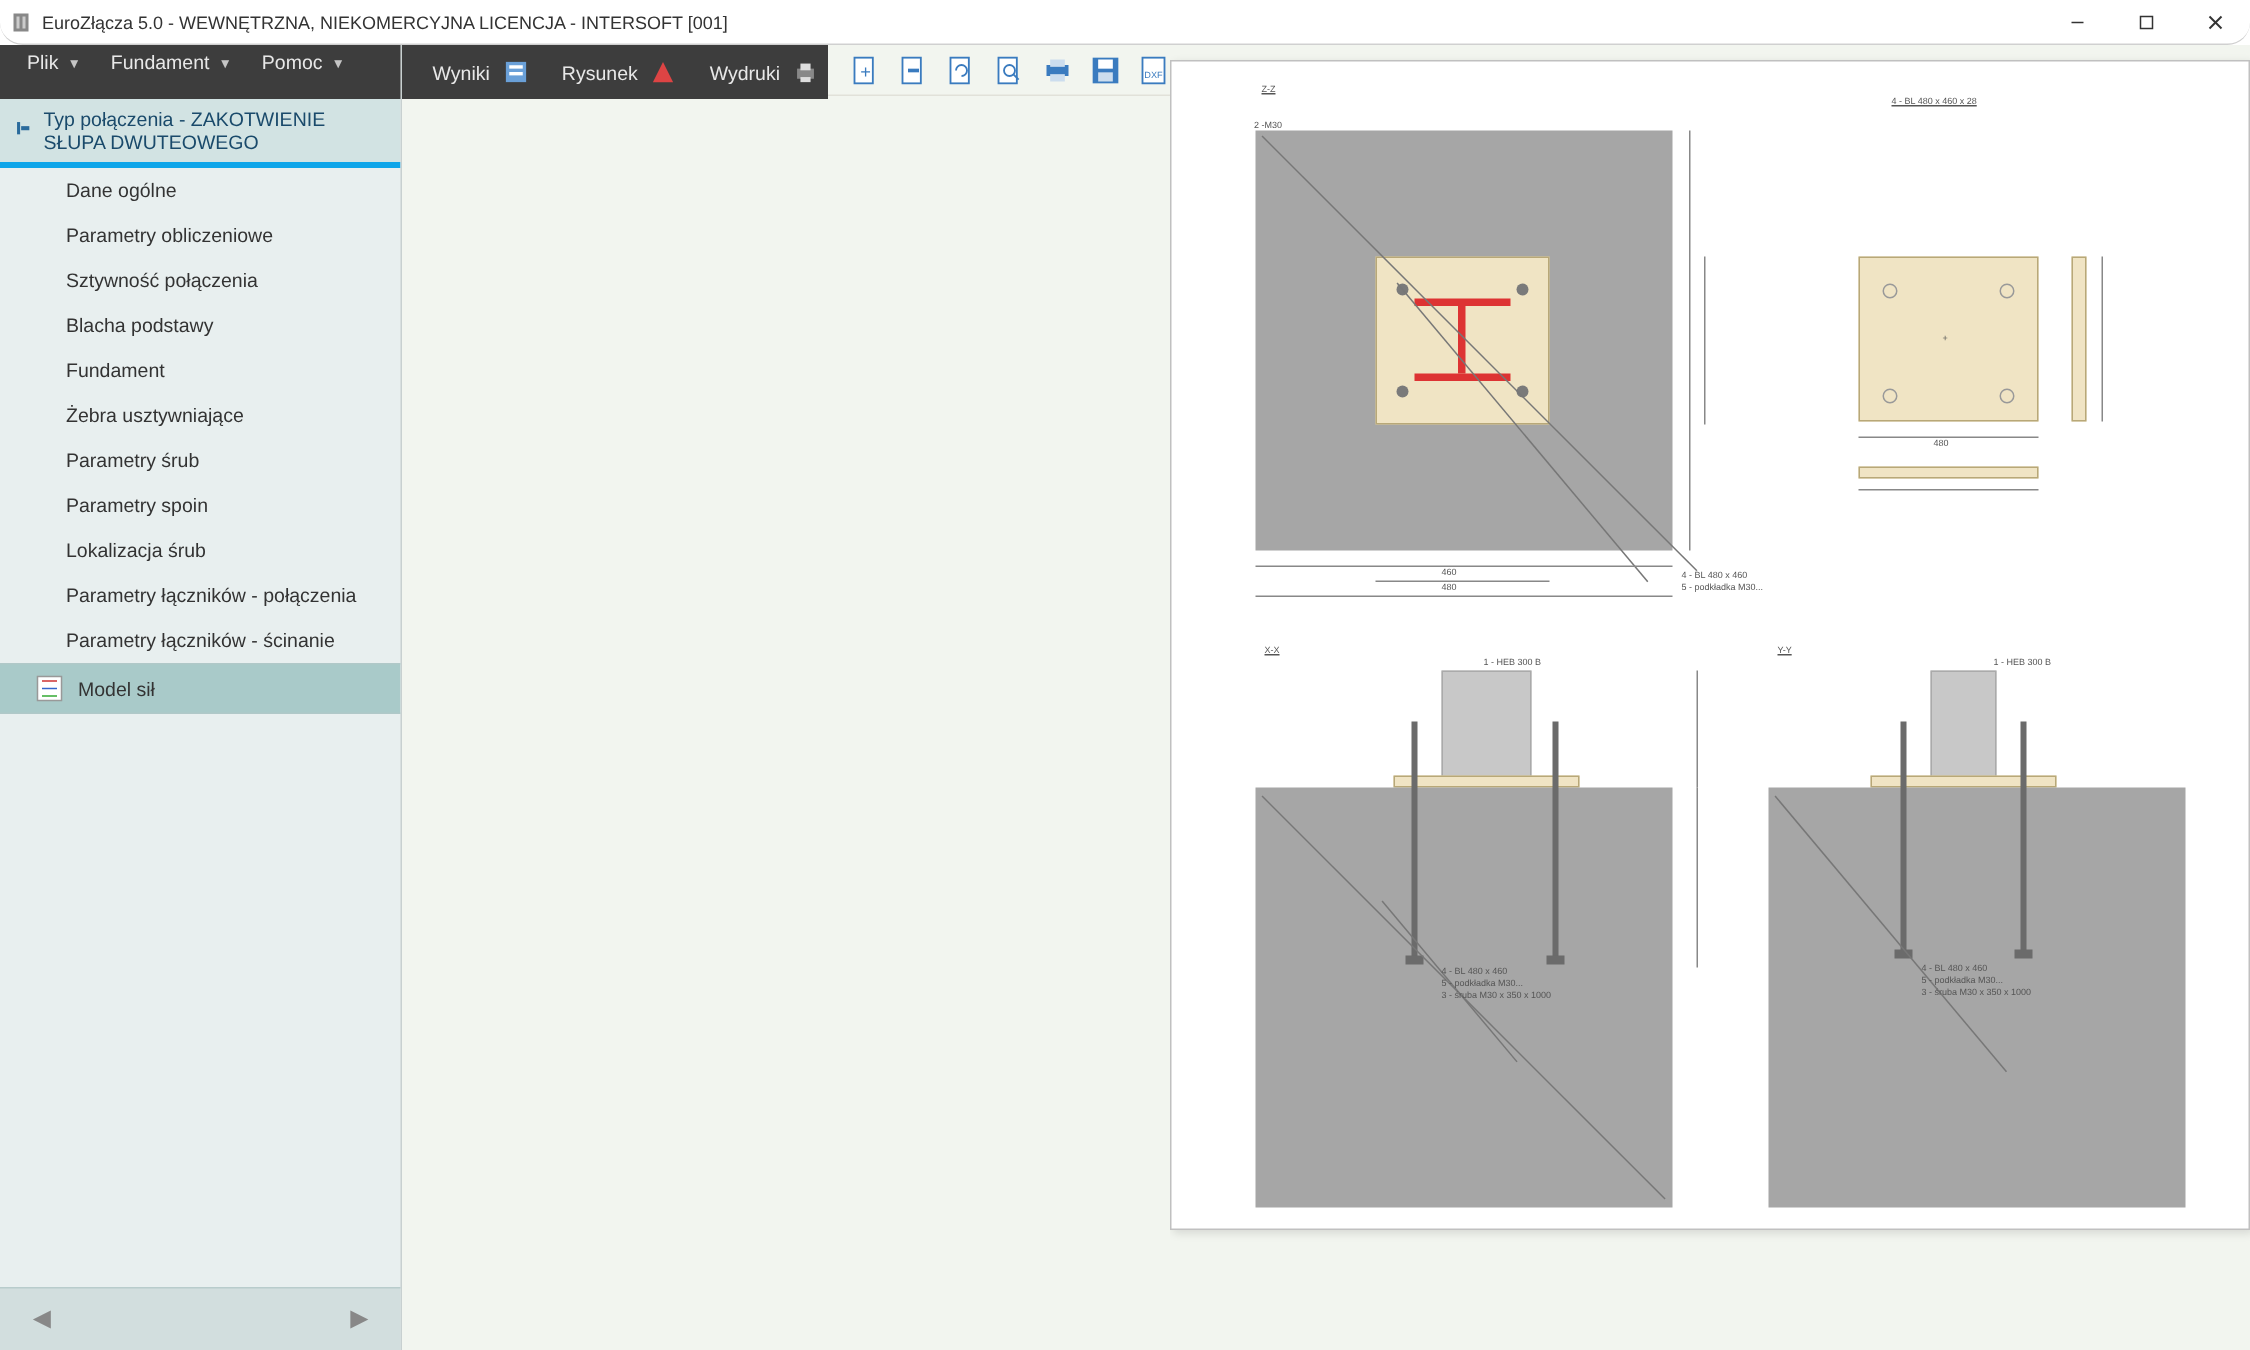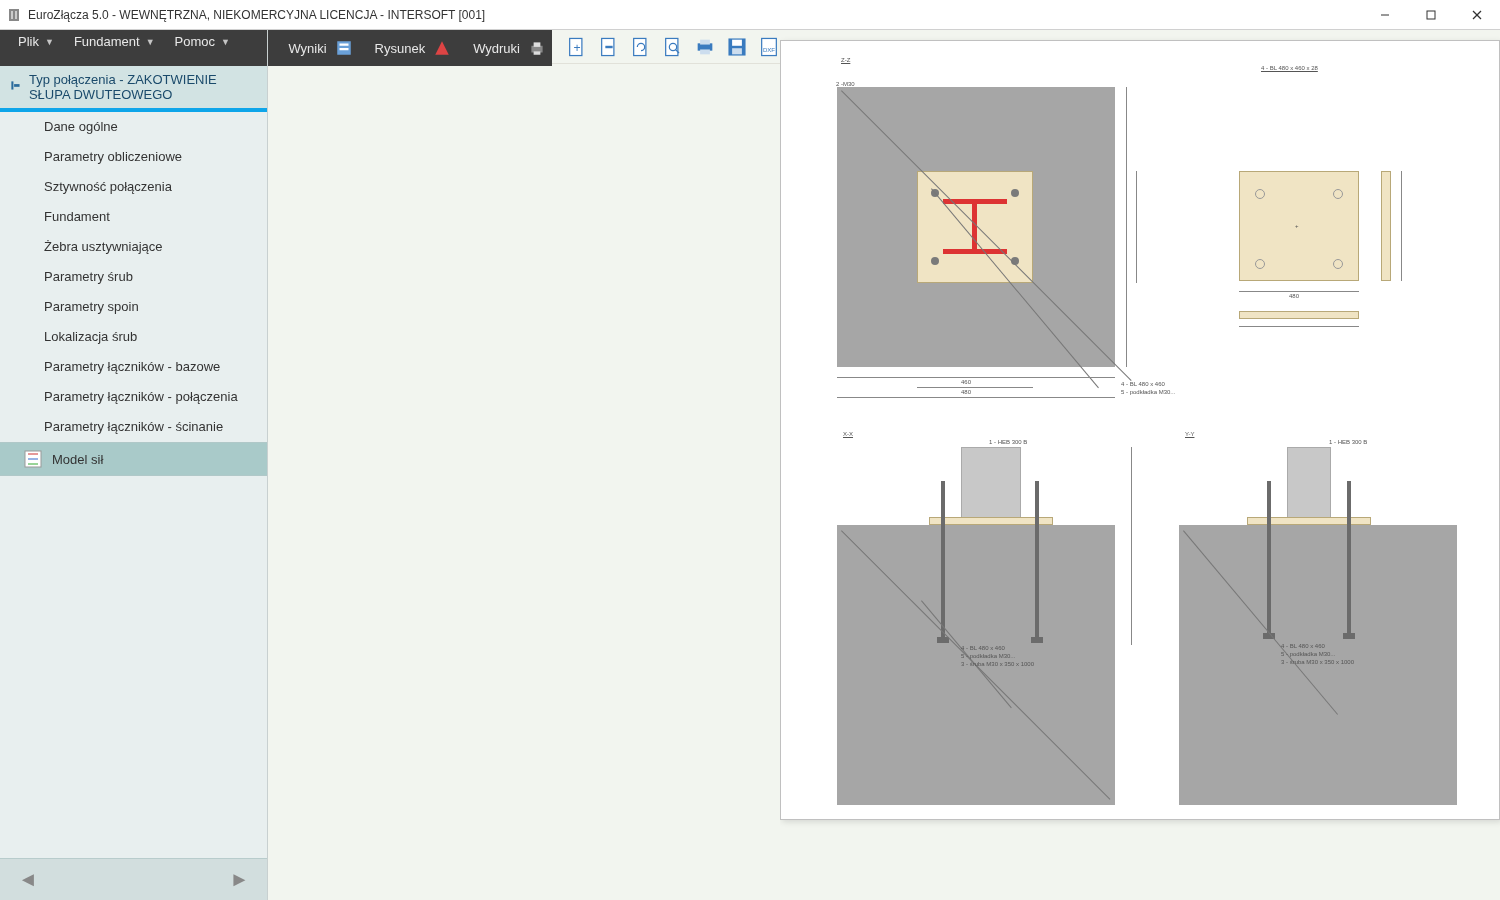--- a/index.html
+++ b/index.html
@@ -1,18 +1,18 @@
 <!DOCTYPE html>
 <html><head>
 <meta charset="utf-8">
 <style>
   * { box-sizing: border-box; margin: 0; padding: 0; }
   body { font-family: "Segoe UI", Tahoma, sans-serif; font-size: 12px; color: #222; background: #fff; width: 1500px; height: 900px; overflow: hidden; }
   
-  .titlebar { height: 30px; background: #fff; border-bottom: 1px solid #d0d0d0; display: flex; align-items: center; padding-left: 6px; }
+  .titlebar { height: 30px; background: #fff; border-bottom: 1px solid #d0d0d0; display: flex; align-items: center; padding-left: 6px; border-radius: 15px; }
   .titlebar .app-icon { width: 16px; height: 16px; margin-right: 6px; display:inline-block; }
   .titlebar .title { flex: 1; font-size: 12px; color: #333; }
   .win-controls { display: flex; }
   .win-controls div { width: 46px; height: 30px; display: flex; align-items: center; justify-content: center; }
   
   .main { display: flex; height: 870px; }
   
   .left-panel { width: 432px; display: flex; flex-direction: column; background: #e8efef; border-right: 1px solid #c8d0d0; }
   .left-menubar { height: 36px; background: #3d3d3d; color: #e8e8e8; display: flex; align-items: flex-start; padding-left: 10px; gap: 4px; font-size: 13px; }
   .left-menubar .menu-item { padding: 4px 8px; display: flex; align-items: center; gap: 6px; cursor: pointer; }
@@ -113,26 +113,26 @@
           <svg viewBox="0 0 16 16">
               <rect x="2" y="2" width="3" height="12" fill="#2a6b9c"></rect>
               <rect x="6" y="6" width="8" height="4" fill="#2a6b9c"></rect>
             </svg>
         </span>
         <span>Typ połączenia - ZAKOTWIENIE SŁUPA DWUTEOWEGO</span>
       </div>
       <div class="tree-item"><span>Dane ogólne</span></div>
       <div class="tree-item"><span>Parametry obliczeniowe</span></div>
       <div class="tree-item"><span>Sztywność połączenia</span></div>
+      <div class="tree-item"><span>Blacha podstawy</span></div>
       <div class="tree-item"><span>Fundament</span></div>
       <div class="tree-item"><span>Żebra usztywniające</span></div>
       <div class="tree-item"><span>Parametry śrub</span></div>
       <div class="tree-item"><span>Parametry spoin</span></div>
       <div class="tree-item"><span>Lokalizacja śrub</span></div>
-      <div class="tree-item"><span>Parametry łączników - bazowe</span></div>
       <div class="tree-item"><span>Parametry łączników - połączenia</span></div>
       <div class="tree-item"><span>Parametry łączników - ścinanie</span></div>
 
       <div class="tree-section selected">
         <span class="sect-icon">
           <svg viewBox="0 0 18 18">
               <rect x="1" y="1" width="16" height="16" fill="#fff" stroke="#999"></rect>
               <line x1="4" y1="4" x2="14" y2="4" stroke="#c33"></line>
               <line x1="4" y1="9" x2="14" y2="9" stroke="#36c"></line>
               <line x1="4" y1="14" x2="14" y2="14" stroke="#3a3"></line>

